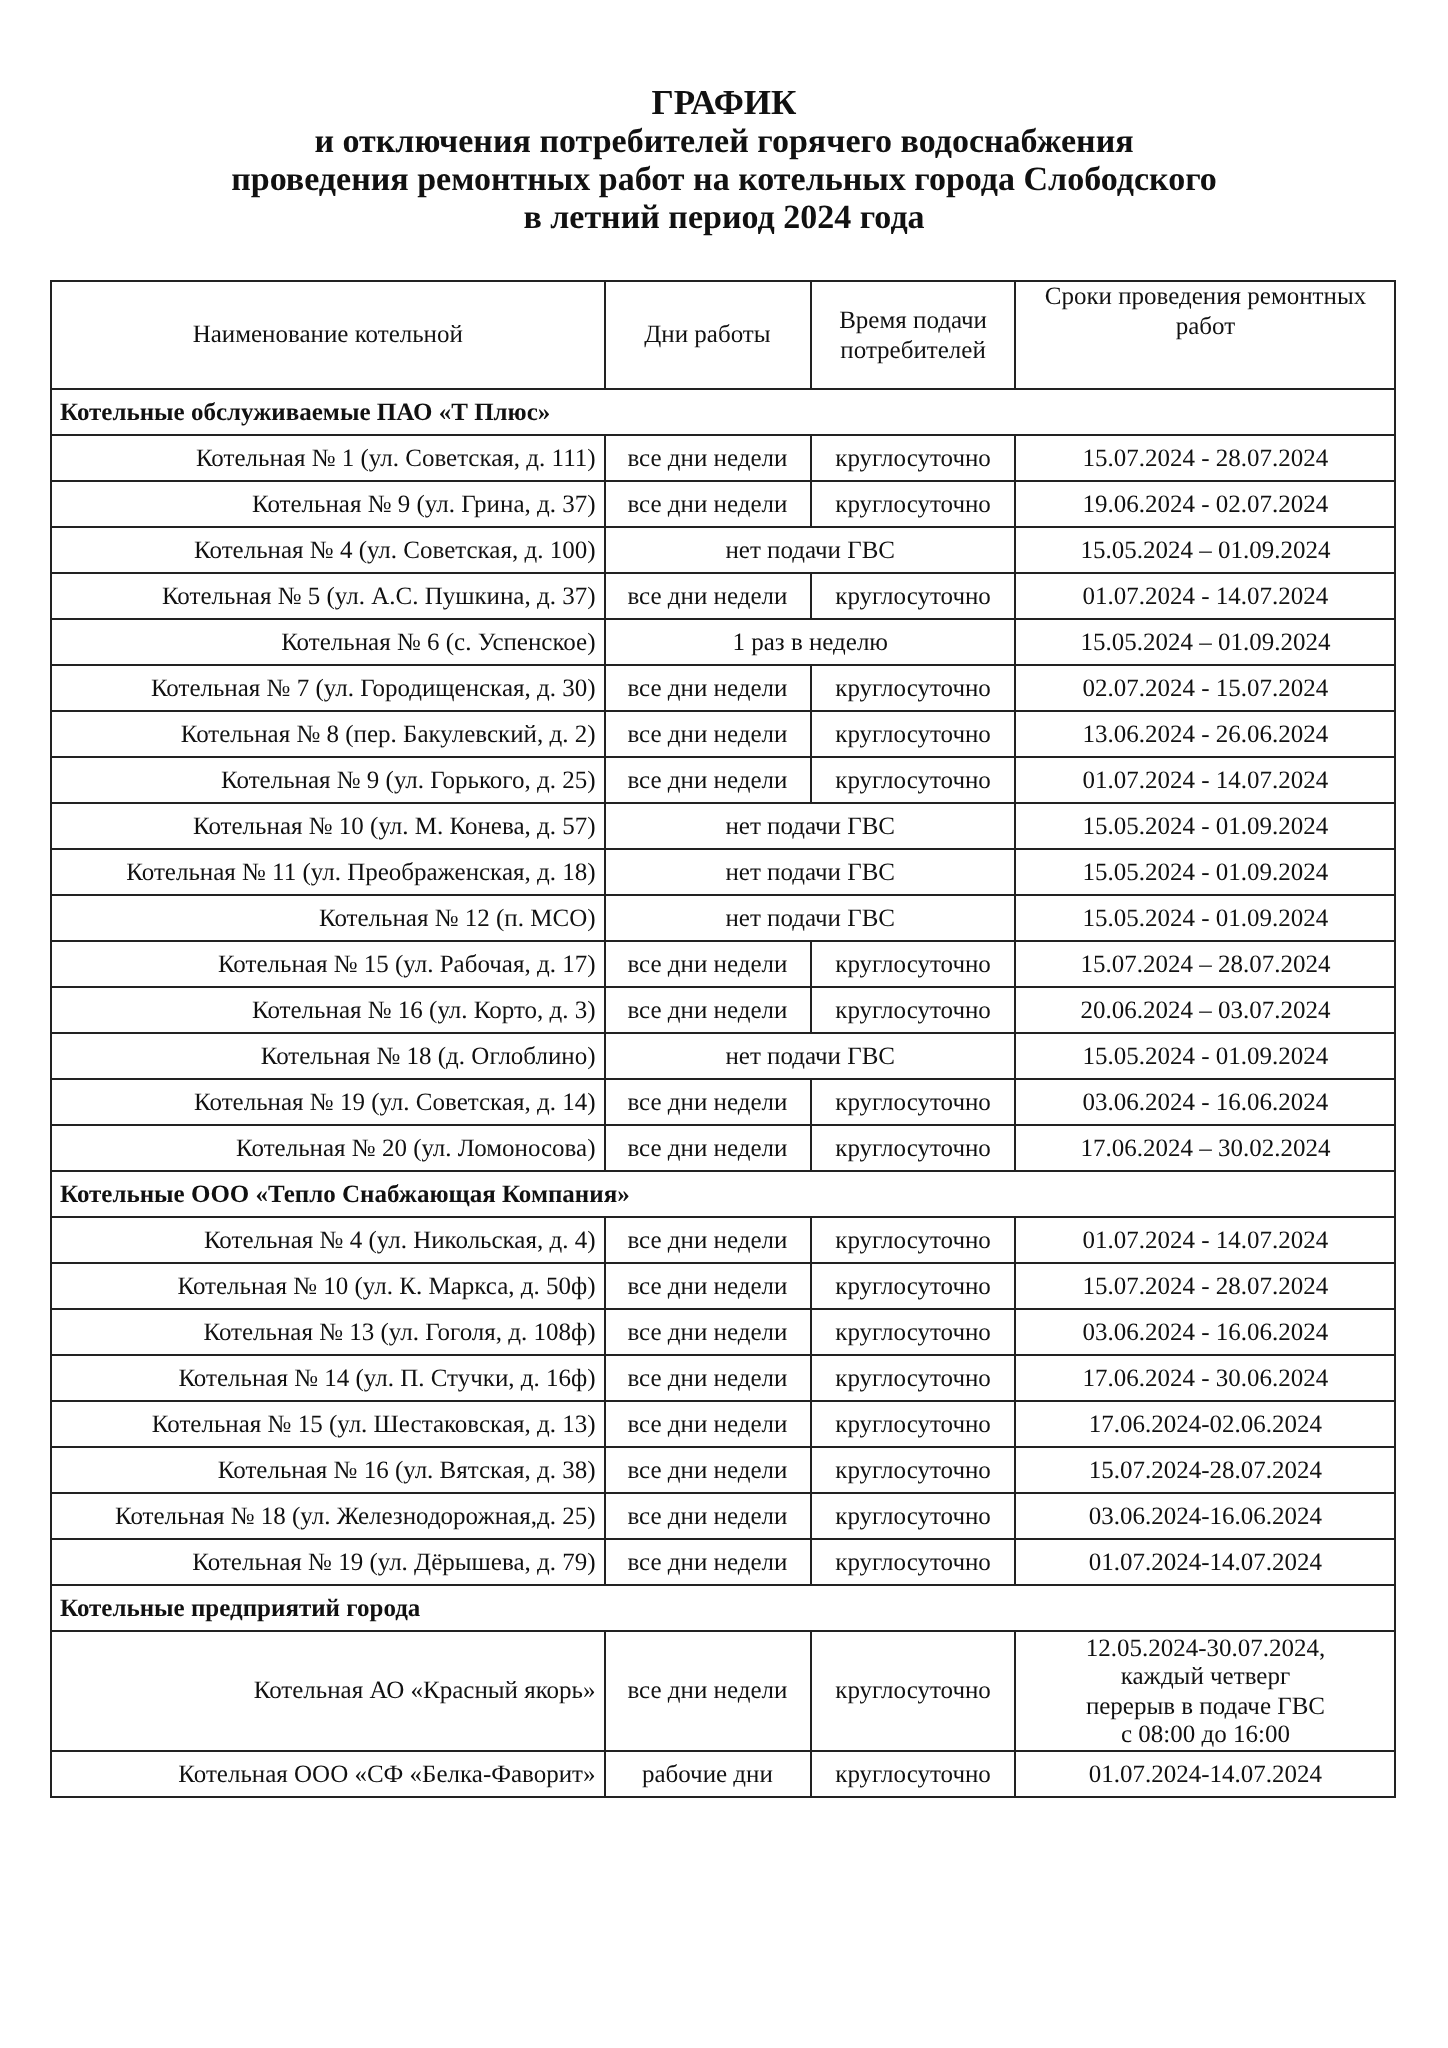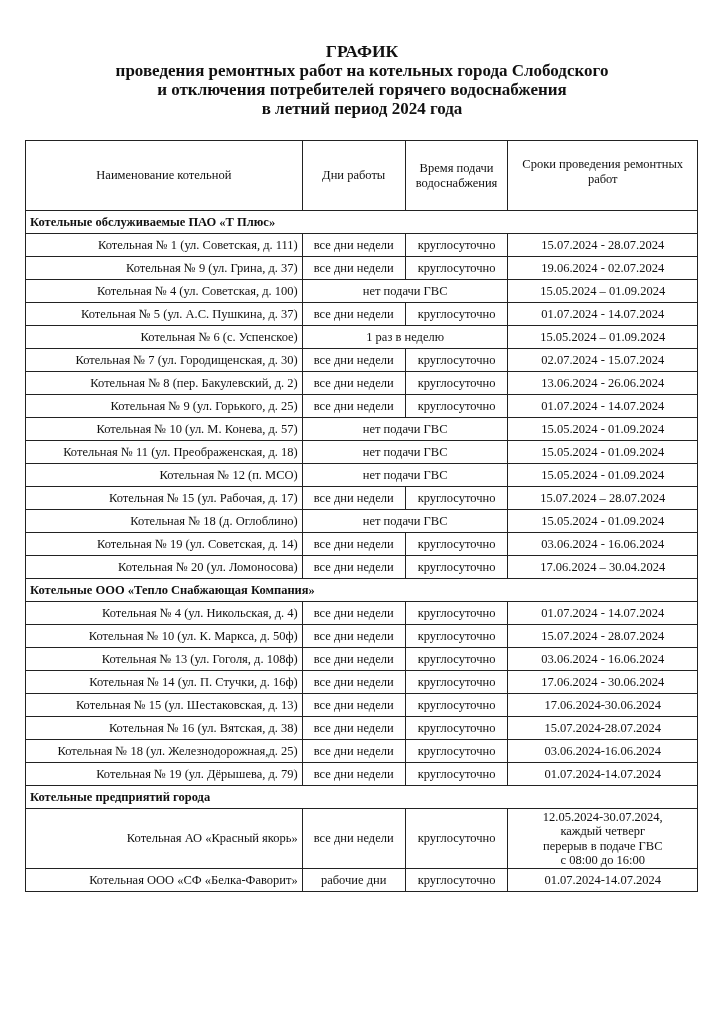--- a/index.html
+++ b/index.html
@@ -17,41 +17,41 @@
   tr.row td.name { text-align: right; padding-left: 6px; white-space: nowrap; }
   tr.row td.ctr { text-align: center; white-space: nowrap; }
   tr.section td { height: 22px; text-align: left; font-weight: bold; }
   tr.tall td { height: 59px; line-height: 14.5px; }
 </style>
 </head>
 <body>
 
 <div class="title-block">
   <div class="t1">ГРАФИК</div>
+  <div>и отключения потребителей горячего водоснабжения</div>
   <div>проведения ремонтных работ на котельных города Слободского</div>
-  <div>и отключения потребителей горячего водоснабжения</div>
   <div>в летний период 2024 года</div>
 </div>
 
 <table class="sched">
   <colgroup>
       <col class="c1">
       <col class="c2">
       <col class="c3">
       <col class="c4">
     </colgroup>
   <thead>
     <tr>
       <th>Наименование котельной</th>
       <th>Дни работы</th>
       <th>
         <div>Время подачи</div>
-        <div>водоснабжения</div>
+        <div>потребителей</div>
       </th>
-      <th style="vertical-align:top;padding-top:16px;margin-top:48px;">
+      <th style="vertical-align:top;padding-top:0;margin-top:48px;">
         <div>Сроки проведения ремонтных</div>
         <div>работ</div>
       </th>
     </tr>
   </thead>
   <tbody id="tbody">
       <tr class="section">
         <td colspan="4">Котельные обслуживаемые ПАО «Т Плюс»</td>
       </tr>
       <tr class="row">
@@ -115,35 +115,41 @@
         <td class="ctr" colspan="2">нет подачи ГВС</td>
         <td class="ctr">15.05.2024 - 01.09.2024</td>
       </tr>
       <tr class="row">
         <td class="name">Котельная № 15 (ул. Рабочая, д. 17)</td>
         <td class="ctr">все дни недели</td>
         <td class="ctr">круглосуточно</td>
         <td class="ctr">15.07.2024 – 28.07.2024</td>
       </tr>
       <tr class="row">
+        <td class="name">Котельная № 16 (ул. Корто, д. 3)</td>
+        <td class="ctr">все дни недели</td>
+        <td class="ctr">круглосуточно</td>
+        <td class="ctr">20.06.2024 – 03.07.2024</td>
+      </tr>
+      <tr class="row">
         <td class="name">Котельная № 18 (д. Оглоблино)</td>
         <td class="ctr" colspan="2">нет подачи ГВС</td>
         <td class="ctr">15.05.2024 - 01.09.2024</td>
       </tr>
       <tr class="row">
         <td class="name">Котельная № 19 (ул. Советская, д. 14)</td>
         <td class="ctr">все дни недели</td>
         <td class="ctr">круглосуточно</td>
         <td class="ctr">03.06.2024 - 16.06.2024</td>
       </tr>
       <tr class="row">
         <td class="name">Котельная № 20 (ул. Ломоносова)</td>
         <td class="ctr">все дни недели</td>
         <td class="ctr">круглосуточно</td>
-        <td class="ctr">17.06.2024 – 30.04.2024</td>
+        <td class="ctr">17.06.2024 – 30.02.2024</td>
       </tr>
       <tr class="section">
         <td colspan="4">Котельные ООО «Тепло Снабжающая Компания»</td>
       </tr>
       <tr class="row">
         <td class="name">Котельная № 4 (ул. Никольская, д. 4)</td>
         <td class="ctr">все дни недели</td>
         <td class="ctr">круглосуточно</td>
         <td class="ctr">01.07.2024 - 14.07.2024</td>
       </tr>
@@ -162,21 +168,21 @@
       <tr class="row">
         <td class="name">Котельная № 14 (ул. П. Стучки, д. 16ф)</td>
         <td class="ctr">все дни недели</td>
         <td class="ctr">круглосуточно</td>
         <td class="ctr">17.06.2024 - 30.06.2024</td>
       </tr>
       <tr class="row">
         <td class="name">Котельная № 15 (ул. Шестаковская, д. 13)</td>
         <td class="ctr">все дни недели</td>
         <td class="ctr">круглосуточно</td>
-        <td class="ctr">17.06.2024-30.06.2024</td>
+        <td class="ctr">17.06.2024-02.06.2024</td>
       </tr>
       <tr class="row">
         <td class="name">Котельная № 16 (ул. Вятская, д. 38)</td>
         <td class="ctr">все дни недели</td>
         <td class="ctr">круглосуточно</td>
         <td class="ctr">15.07.2024-28.07.2024</td>
       </tr>
       <tr class="row">
         <td class="name">Котельная № 18 (ул. Железнодорожная,д. 25)</td>
         <td class="ctr">все дни недели</td>

